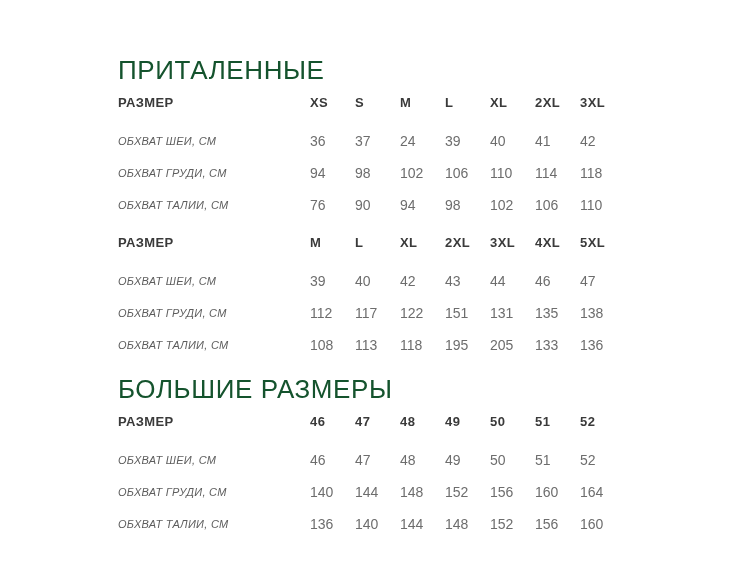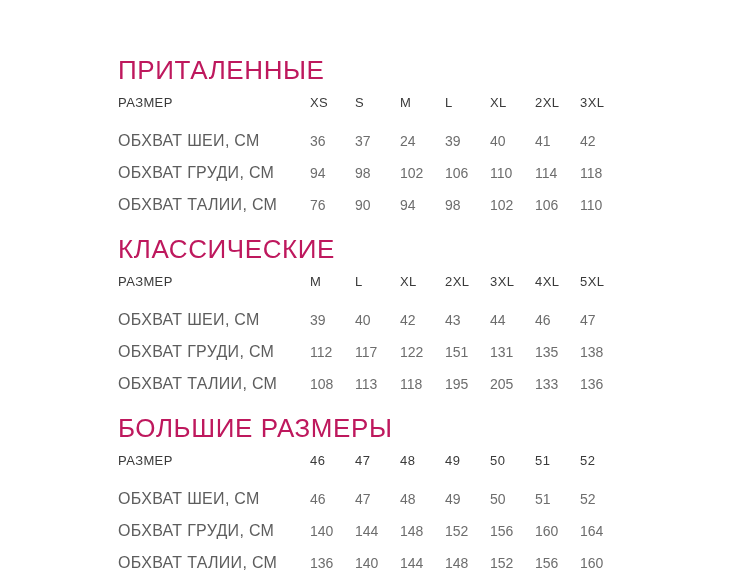--- a/index.html
+++ b/index.html
@@ -19,55 +19,56 @@
     position: absolute;
     left: 118px; top: 56px;
   }
   .size-section { margin: 0 0 5px 0; }
   .section-title {
     margin: 0 0 11px 0;
     font-size: 26px;
     line-height: 28px;
     font-weight: 400;
     letter-spacing: 0.6px;
-    color: #be185d;
+    color: #14532d;
     white-space: nowrap;
   }
   .size-table {
     border-collapse: collapse;
     table-layout: fixed;
     width: 507px;
   }
   .size-table col.label-col { width: 192px; }
   .size-table col.data-col { width: 45px; }
   .size-table th {
     text-align: left;
     vertical-align: top;
     font-size: 13px;
     line-height: 15px;
-    font-weight: 400;
+    font-weight: 700;
     letter-spacing: 0.4px;
     color: #3a3a3a;
     padding: 0 0 24px 0;
     white-space: nowrap;
   }
   .size-table td {
     text-align: left;
     vertical-align: top;
     font-size: 14px;
     line-height: 14px;
     font-weight: 400;
     color: #6d6d6d;
     padding: 0 0 18px 0;
     white-space: nowrap;
   }
   .size-table td.row-label {
-    font-size: 16px;
+    font-size: 11px;
     letter-spacing: 0.3px;
     color: #5d5d5d;
+    font-style: italic;
   }
 </style>
 </head>
 <body>
 
 <div class="page">
   <div class="content">
 
     <section class="size-section">
       <h2 class="section-title">ПРИТАЛЕННЫЕ</h2>
@@ -123,21 +124,20 @@
             <td>98</td>
             <td>102</td>
             <td>106</td>
             <td>110</td>
           </tr>
         </tbody>
       </table>
     </section>
 
     <section class="size-section">
-      <h2 class="section-title">КЛАССИЧЕСКИЕ</h2>
       <table class="size-table">
         <colgroup>
           <col class="label-col">
             <col class="data-col">
             <col class="data-col">
             <col class="data-col">
             <col class="data-col">
             <col class="data-col">
             <col class="data-col">
             <col class="data-col">

